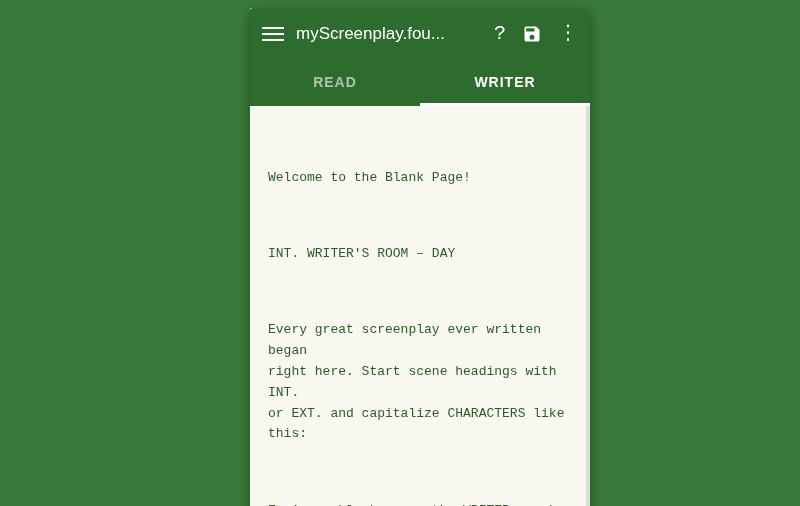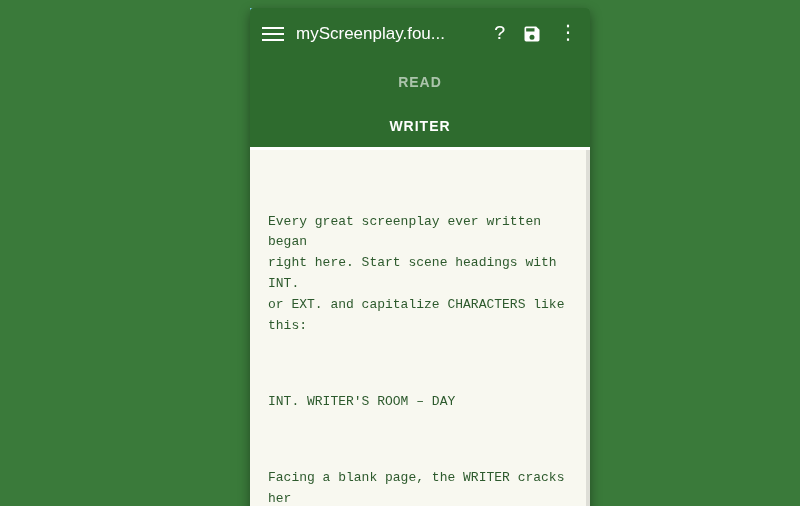--- a/index.html
+++ b/index.html
@@ -83,21 +83,20 @@
       width: 22px;
       height: 2px;
       background: #ffffff;
     }
 
     
     .tabs {
       background: #2e6b2e;
       display: flex;
       border-bottom: 2px solid #2e6b2e;
-      flex-direction: column;
     }
 
     .tab {
       flex: 1;
       text-align: center;
       padding: 14px 0;
       font-family: sans-serif;
       font-size: 14px;
       font-weight: 600;
       letter-spacing: 1px;
@@ -178,24 +177,25 @@
       <div class="tab">
         <span>READ</span>
       </div>
       <div class="tab active">
         <span>WRITER</span>
       </div>
     </div>
 
     <div class="content-area">
       <div class="screenplay-text">
+        <p>Welcome to the Blank Page!</p>
+        <p>INT. WRITER'S ROOM – DAY</p>
         <p>Every great screenplay ever written began
 right here. Start scene headings with INT.
 or EXT. and capitalize CHARACTERS like this:</p>
-        <p>INT. WRITER'S ROOM – DAY</p>
         <p>Facing a blank page, the WRITER cracks her
 knuckles.</p>
         
         
       </div>
       <div class="scroll-indicator"></div>
     </div>
 
   </div>
 </div>

